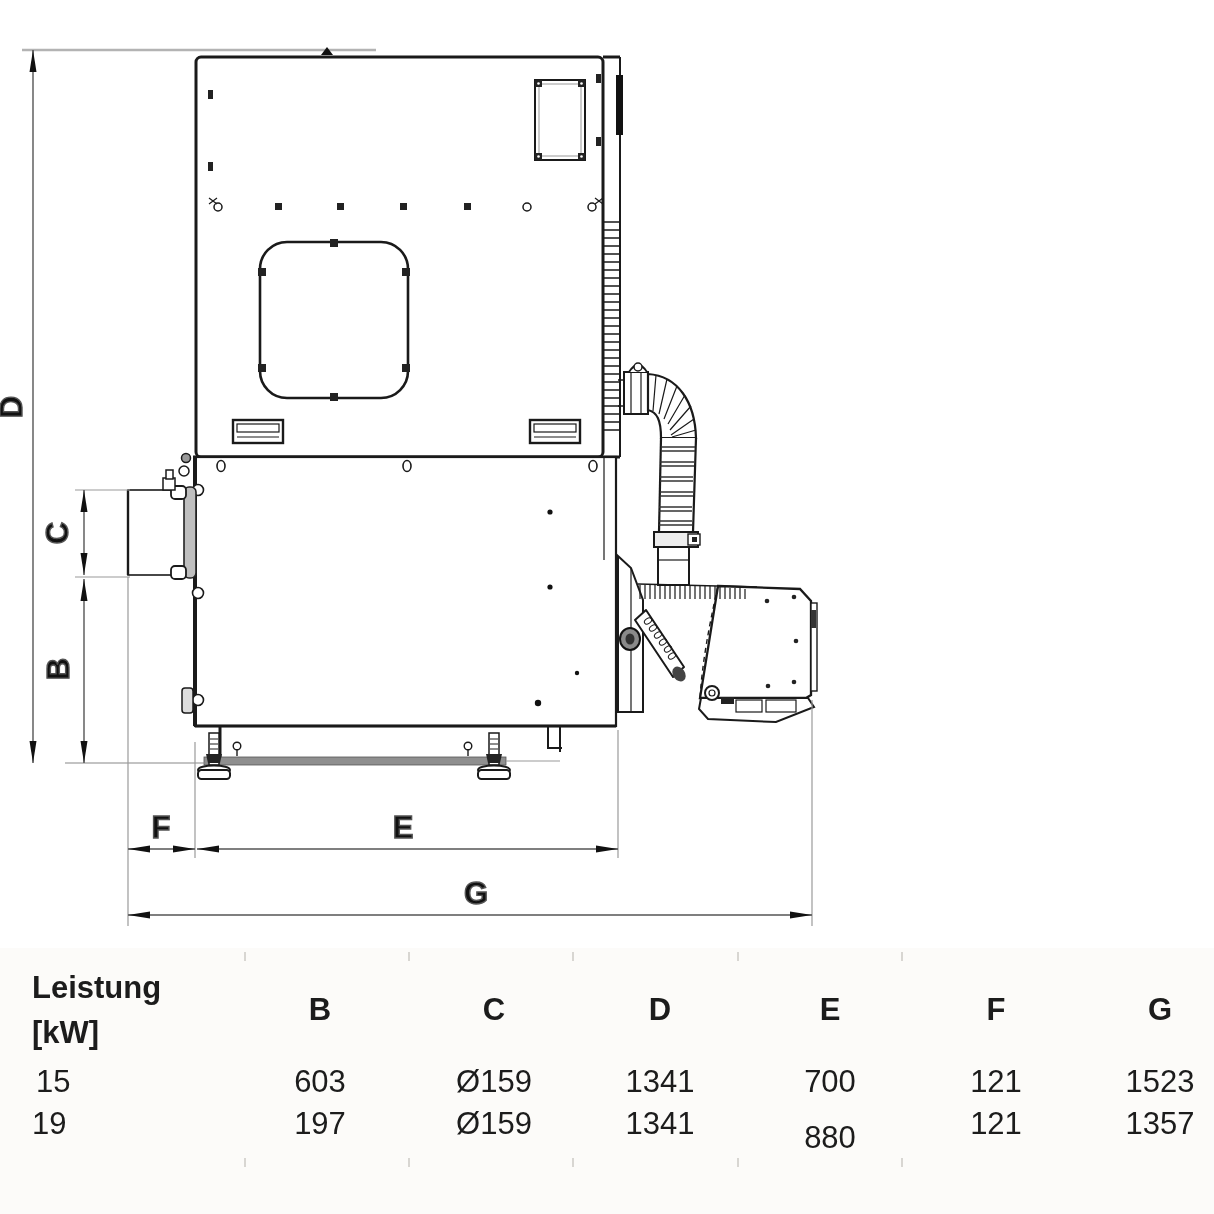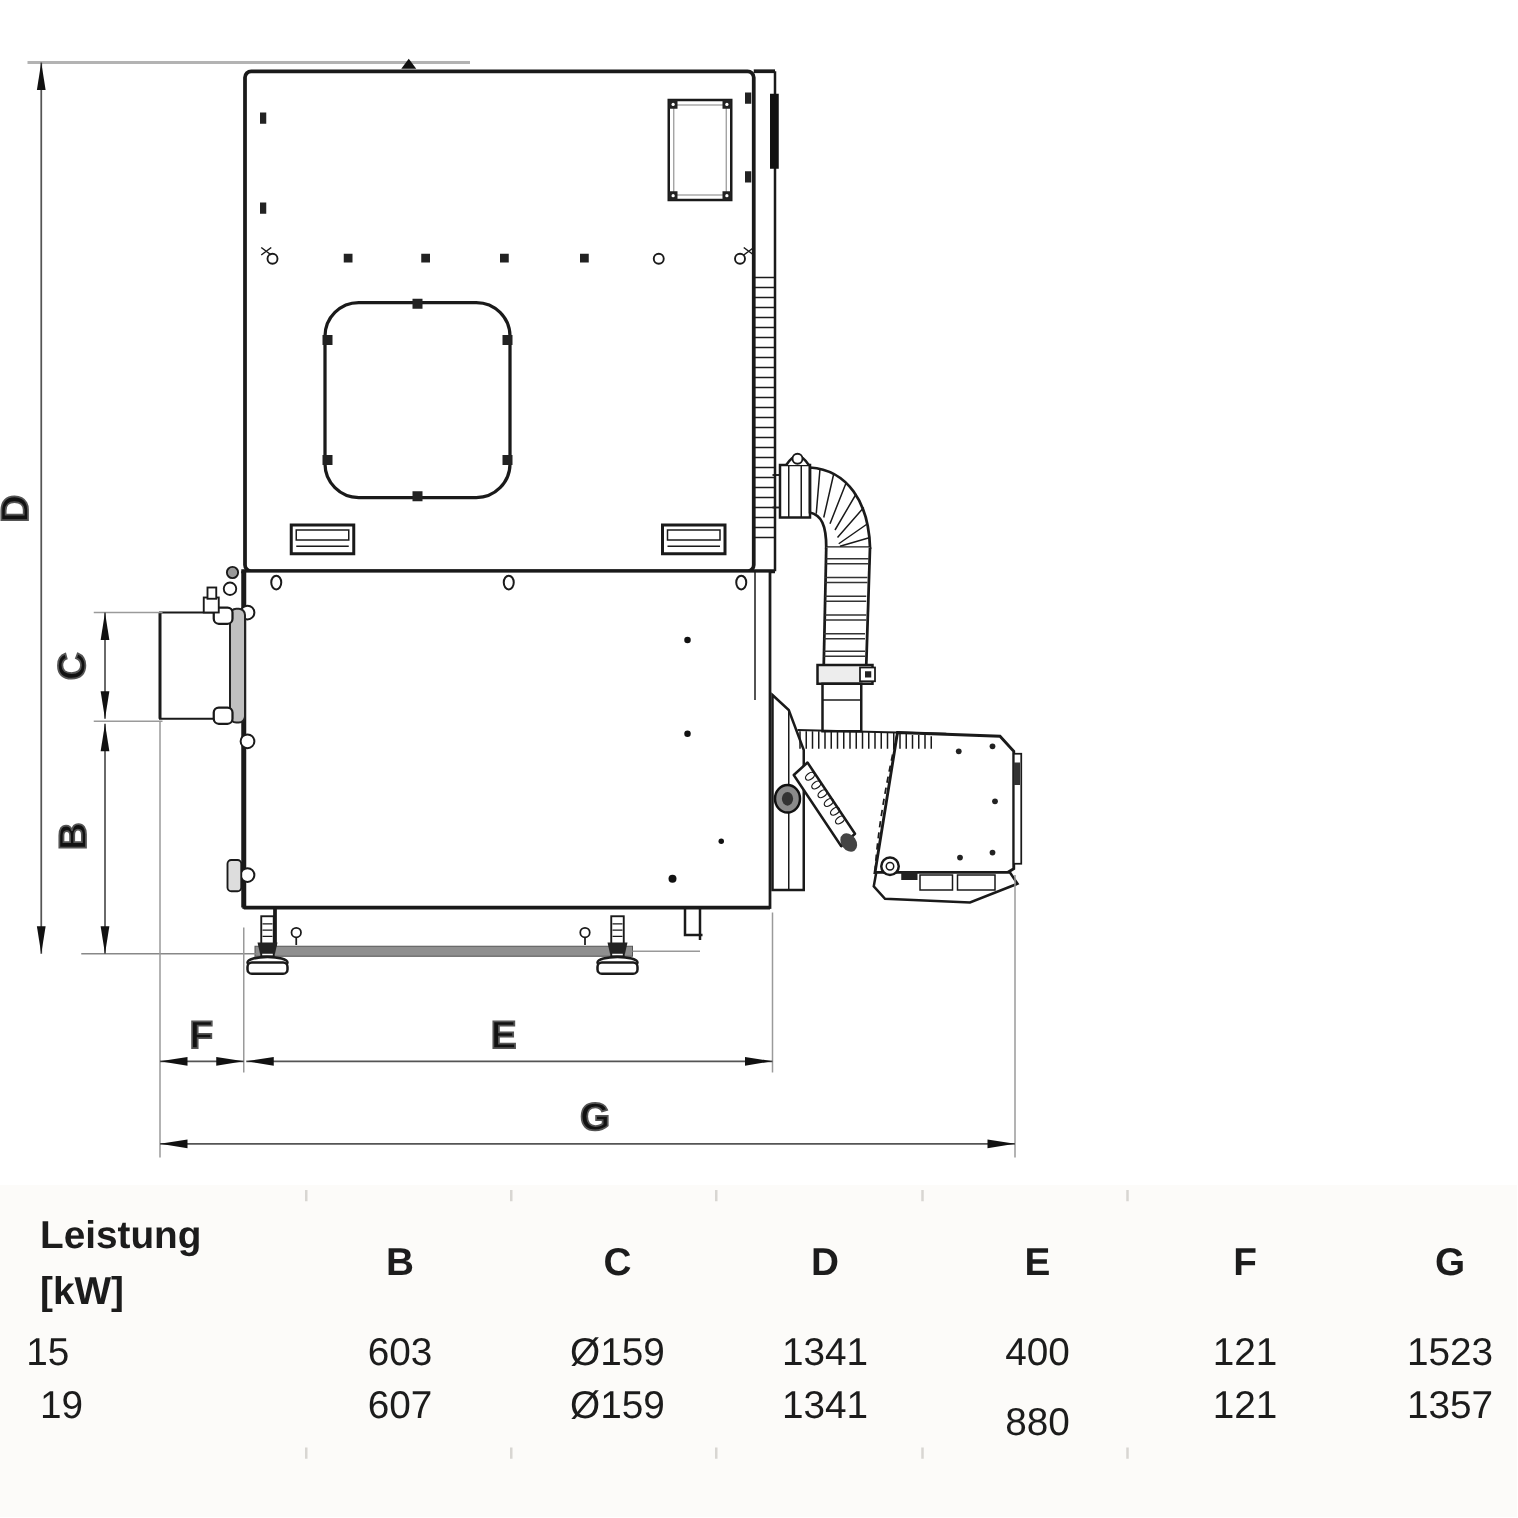--- a/index.html
+++ b/index.html
@@ -291,29 +291,29 @@
 
     <div class="cell bold" style="left:32px;top:22px">Leistung</div>
     <div class="cell bold" style="left:32px;top:67px">[kW]</div>
     <div class="cell bold ctr" style="left:320px;top:44px">B</div>
     <div class="cell bold ctr" style="left:494px;top:44px">C</div>
     <div class="cell bold ctr" style="left:660px;top:44px">D</div>
     <div class="cell bold ctr" style="left:830px;top:44px">E</div>
     <div class="cell bold ctr" style="left:996px;top:44px">F</div>
     <div class="cell bold ctr" style="left:1160px;top:44px">G</div>
 
-    <div class="cell" style="left:21px;top:116px">15</div>
+    <div class="cell" style="left:36px;top:116px">15</div>
     <div class="cell ctr" style="left:320px;top:116px">603</div>
     <div class="cell ctr" style="left:494px;top:116px">Ø159</div>
     <div class="cell ctr" style="left:660px;top:116px">1341</div>
-    <div class="cell ctr" style="left:830px;top:116px">400</div>
+    <div class="cell ctr" style="left:830px;top:116px">700</div>
     <div class="cell ctr" style="left:996px;top:116px">121</div>
     <div class="cell ctr" style="left:1160px;top:116px">1523</div>
 
     <div class="cell" style="left:32px;top:158px">19</div>
-    <div class="cell ctr" style="left:320px;top:158px">607</div>
+    <div class="cell ctr" style="left:320px;top:158px">197</div>
     <div class="cell ctr" style="left:494px;top:158px">Ø159</div>
     <div class="cell ctr" style="left:660px;top:158px">1341</div>
     <div class="cell ctr" style="left:830px;top:172px">880</div>
     <div class="cell ctr" style="left:996px;top:158px">121</div>
     <div class="cell ctr" style="left:1160px;top:158px">1357</div>
   </div>
 </div>
 
 </body></html>

